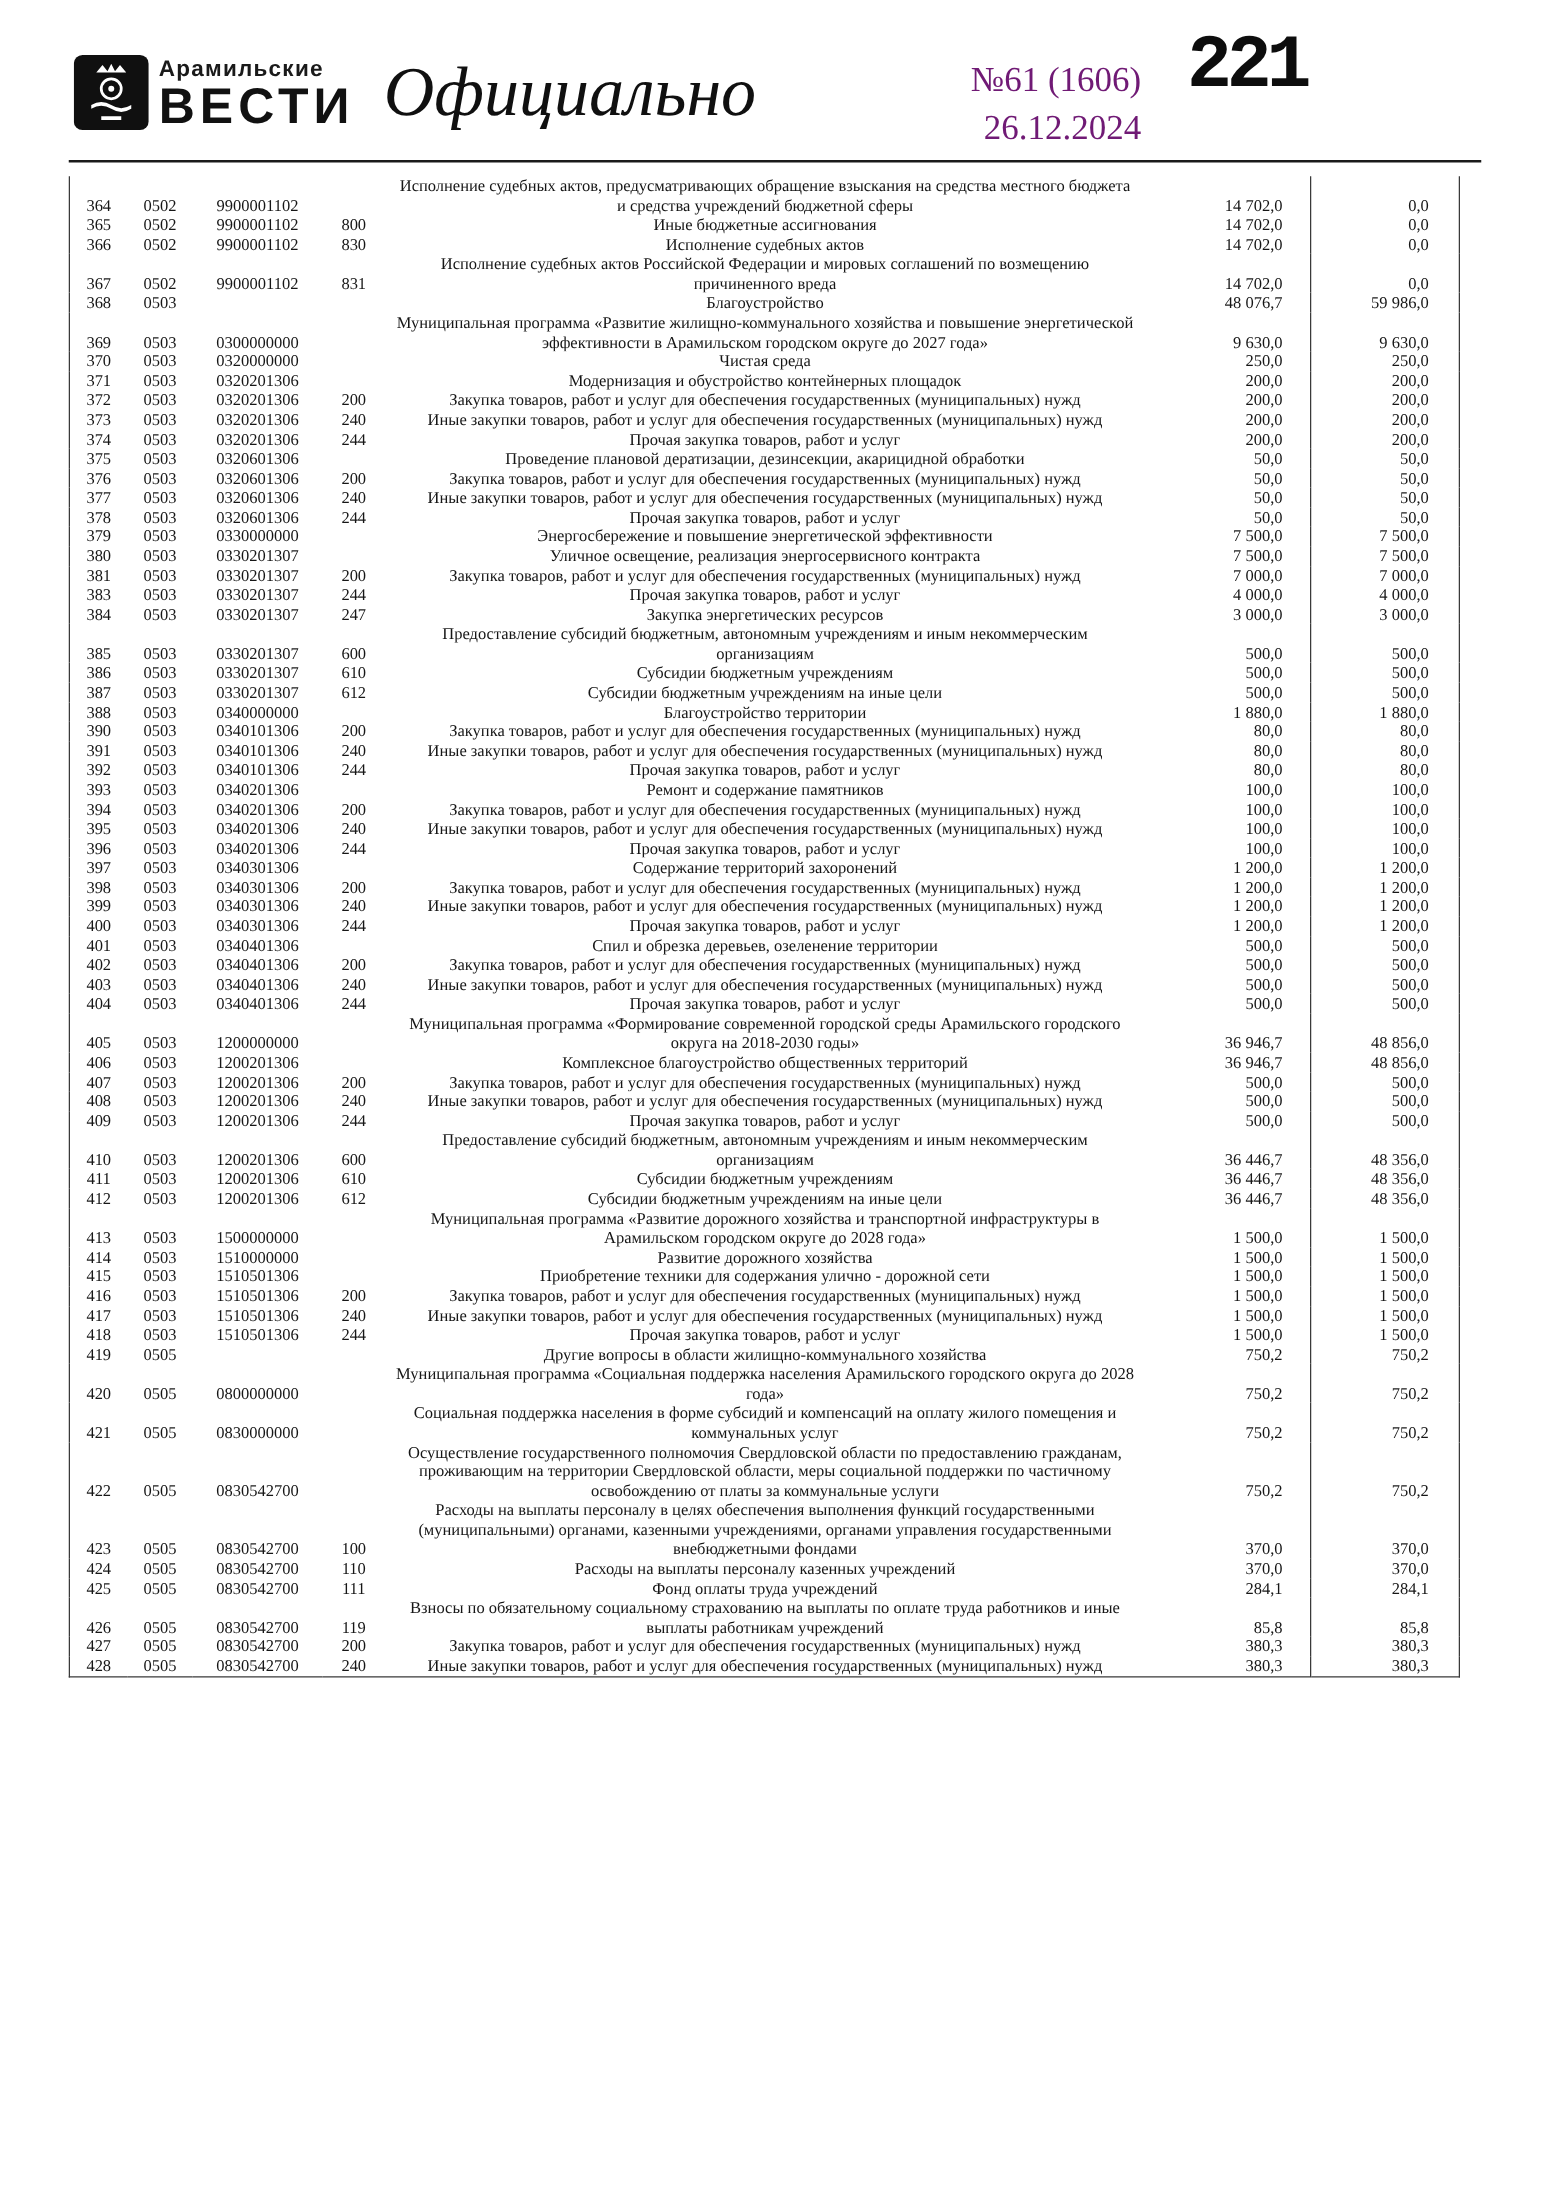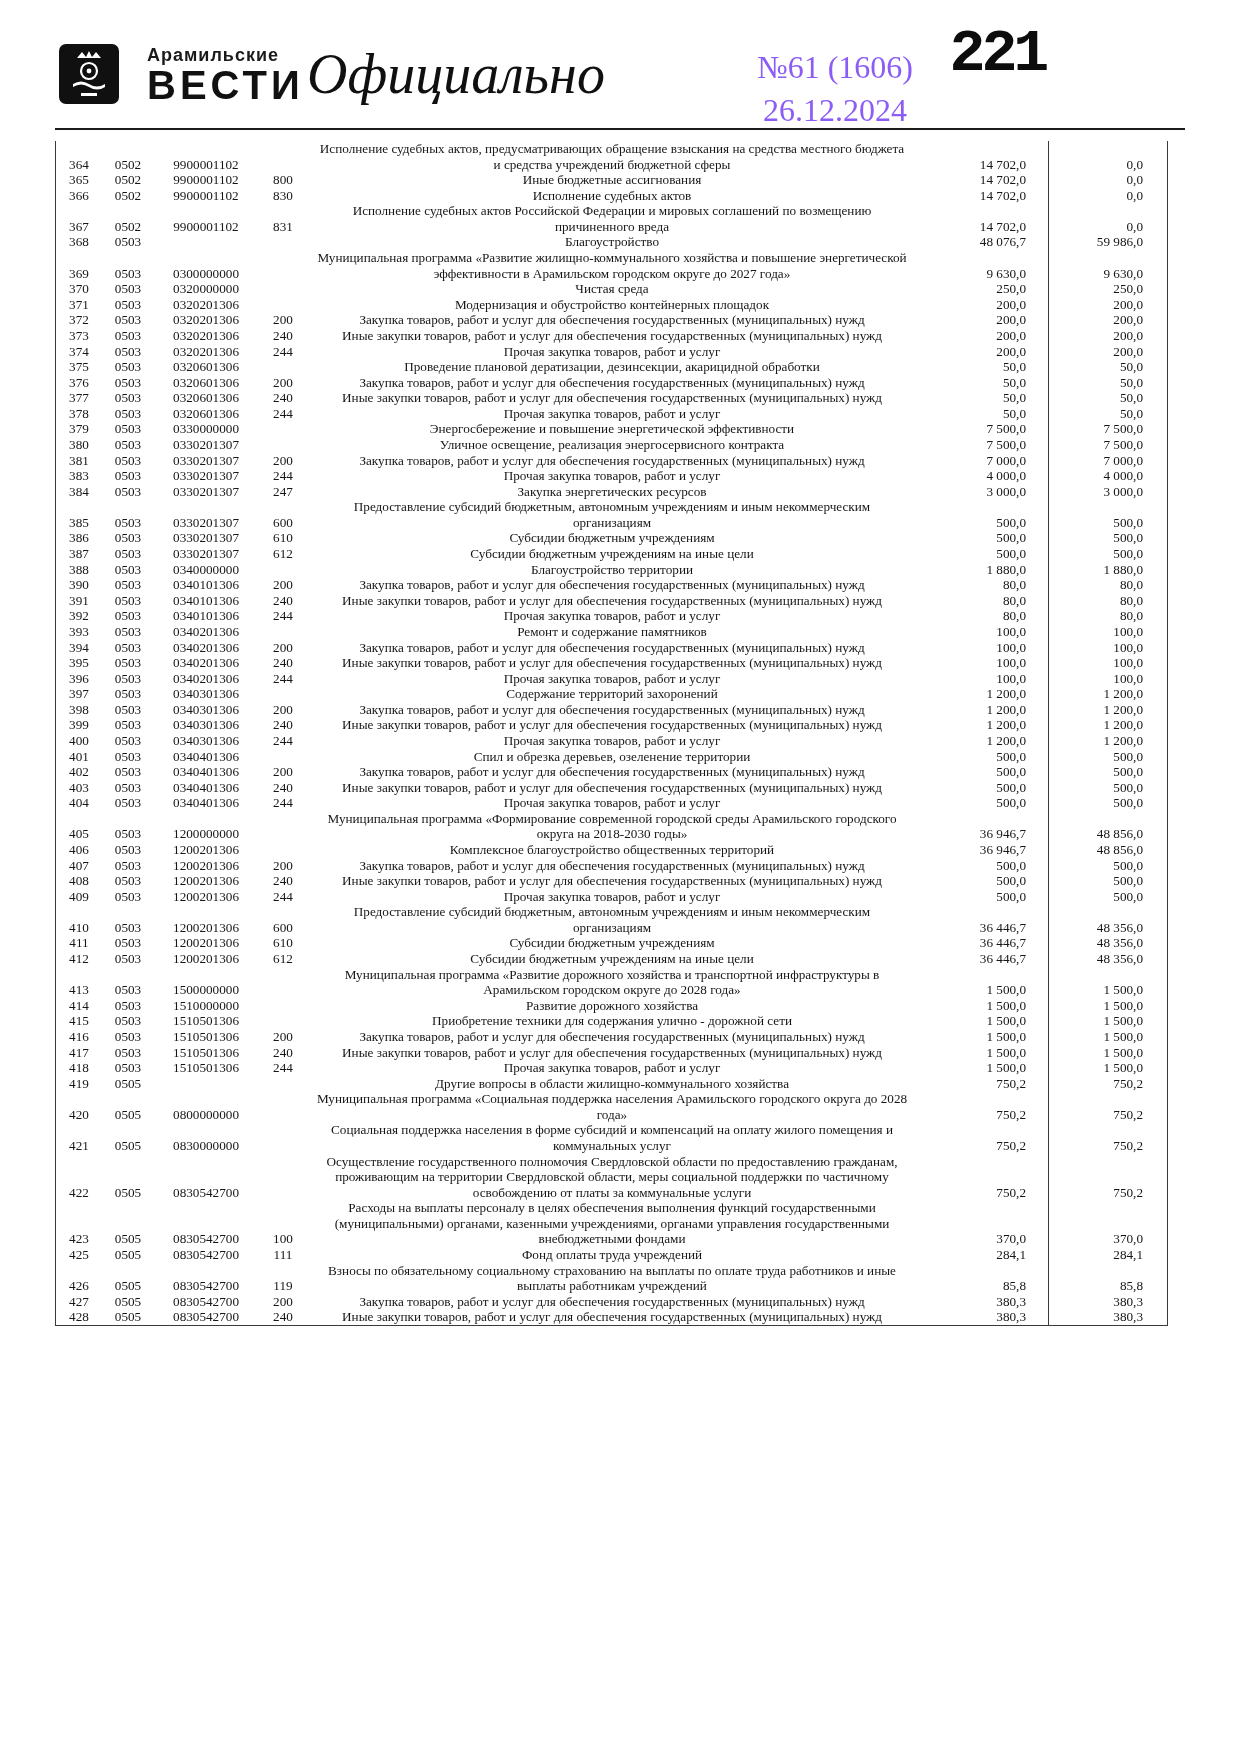--- a/index.html
+++ b/index.html
@@ -2,27 +2,27 @@
 <html><head>
 <meta charset="utf-8">
 <style>
   html,body{margin:0;padding:0;background:#e8e8e8;}
   .page{
     position:relative;width:1241px;height:1754px;margin:0 auto;background:#ffffff;
     font-family:"Liberation Serif",serif;color:#161616;overflow:hidden;
   }
   
   .masthead{position:absolute;left:55px;top:40px;width:1130px;height:84px;}
-  .brand{position:absolute;left:4px;top:4px;display:flex;align-items:center;gap:28px;}
+  .brand{position:absolute;left:4px;top:4px;display:flex;align-items:center;gap:8px;}
   .emblem{width:60px;height:60px;flex:0 0 auto;}
   .brand-text{display:flex;flex-direction:column;justify-content:center;}
   .brand-top{font-family:"Liberation Sans",sans-serif;font-weight:700;font-size:18px;letter-spacing:1px;color:#1a1a1a;}
   .brand-bottom{font-family:"Liberation Sans",sans-serif;font-weight:700;font-size:40px;line-height:0.95;letter-spacing:4px;color:#111;}
   .section-title{position:absolute;left:252px;top:4px;font-style:italic;font-size:56px;line-height:1.1;color:#101010;}
-  .issue-block{position:absolute;right:272px;top:6px;text-align:center;font-size:32px;line-height:1.35;color:#8b5cf6;}
+  .issue-block{position:absolute;right:272px;top:6px;text-align:right;font-size:28px;line-height:1.35;color:#701a75;}
   .page-number{position:absolute;right:140px;top:-16px;font-family:Liberation Mono, monospace;
     font-weight:900;font-size:60px;line-height:1;letter-spacing:-0.07em;color:#0d0d0d;}
   .header-rule{position:absolute;left:55px;top:128px;width:1130px;border-top:2px solid #1a1a1a;}
   
   .content-table{
     position:absolute;left:55px;top:141px;width:1008px;
     border-collapse:collapse;table-layout:fixed;
     font-size:13.2px;line-height:1.18;color:#161616;
     border-left:1px solid #3a3a3a;border-bottom:1px solid #3a3a3a;border-right:1px solid #3a3a3a;
   }
@@ -587,20 +587,29 @@
         <tr>
           <td class="c-num">423</td>
           <td class="c-sec">0505</td>
           <td class="c-code">0830542700</td>
           <td class="c-type">100</td>
           <td class="c-name">Расходы на выплаты персоналу в целях обеспечения выполнения функций государственными (муниципальными) органами, казенными учреждениями, органами управления государственными внебюджетными фондами</td>
           <td class="c-a1">370,0</td>
           <td class="c-a2">370,0</td>
         </tr>
         <tr>
+          <td class="c-num">424</td>
+          <td class="c-sec">0505</td>
+          <td class="c-code">0830542700</td>
+          <td class="c-type">110</td>
+          <td class="c-name">Расходы на выплаты персоналу казенных учреждений</td>
+          <td class="c-a1">370,0</td>
+          <td class="c-a2">370,0</td>
+        </tr>
+        <tr>
           <td class="c-num">425</td>
           <td class="c-sec">0505</td>
           <td class="c-code">0830542700</td>
           <td class="c-type">111</td>
           <td class="c-name">Фонд оплаты труда учреждений</td>
           <td class="c-a1">284,1</td>
           <td class="c-a2">284,1</td>
         </tr>
         <tr>
           <td class="c-num">426</td>

